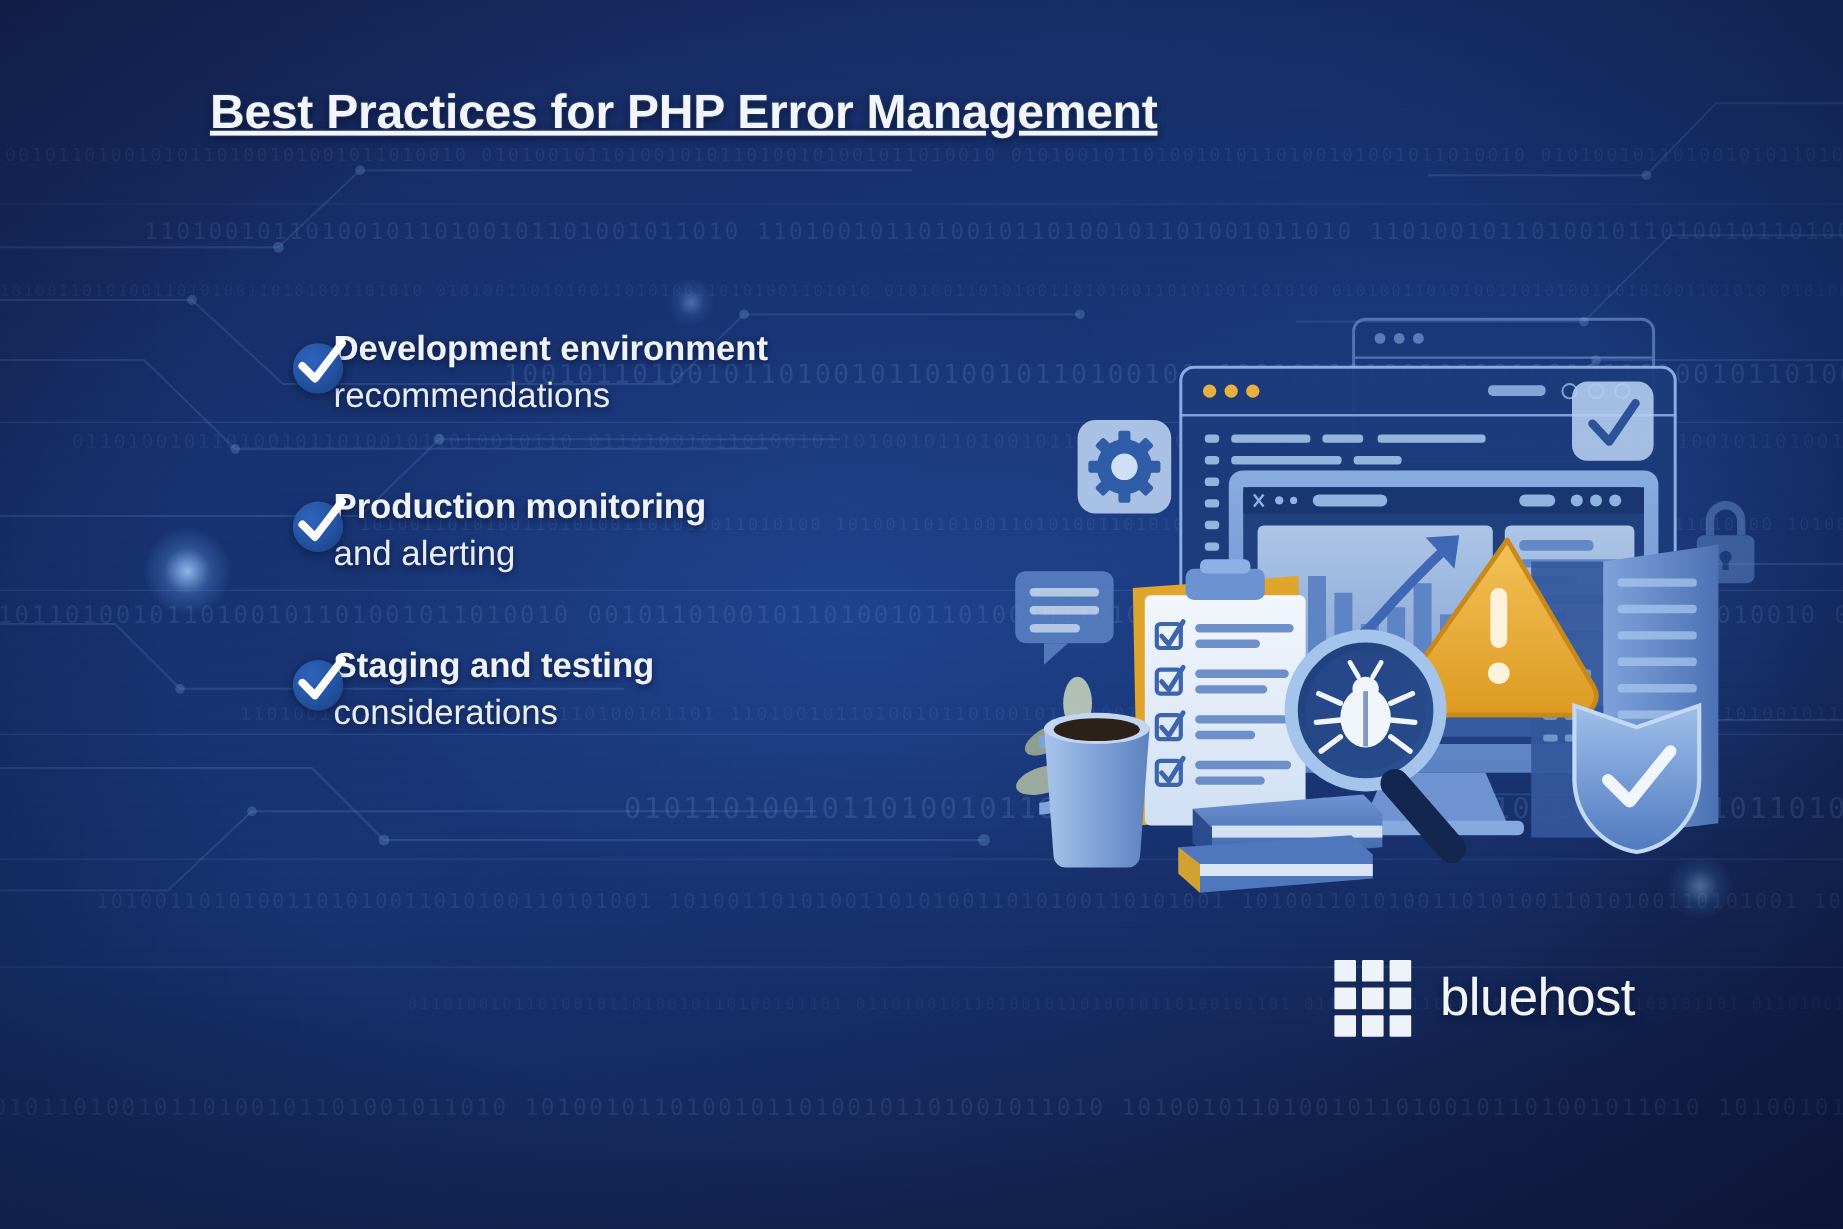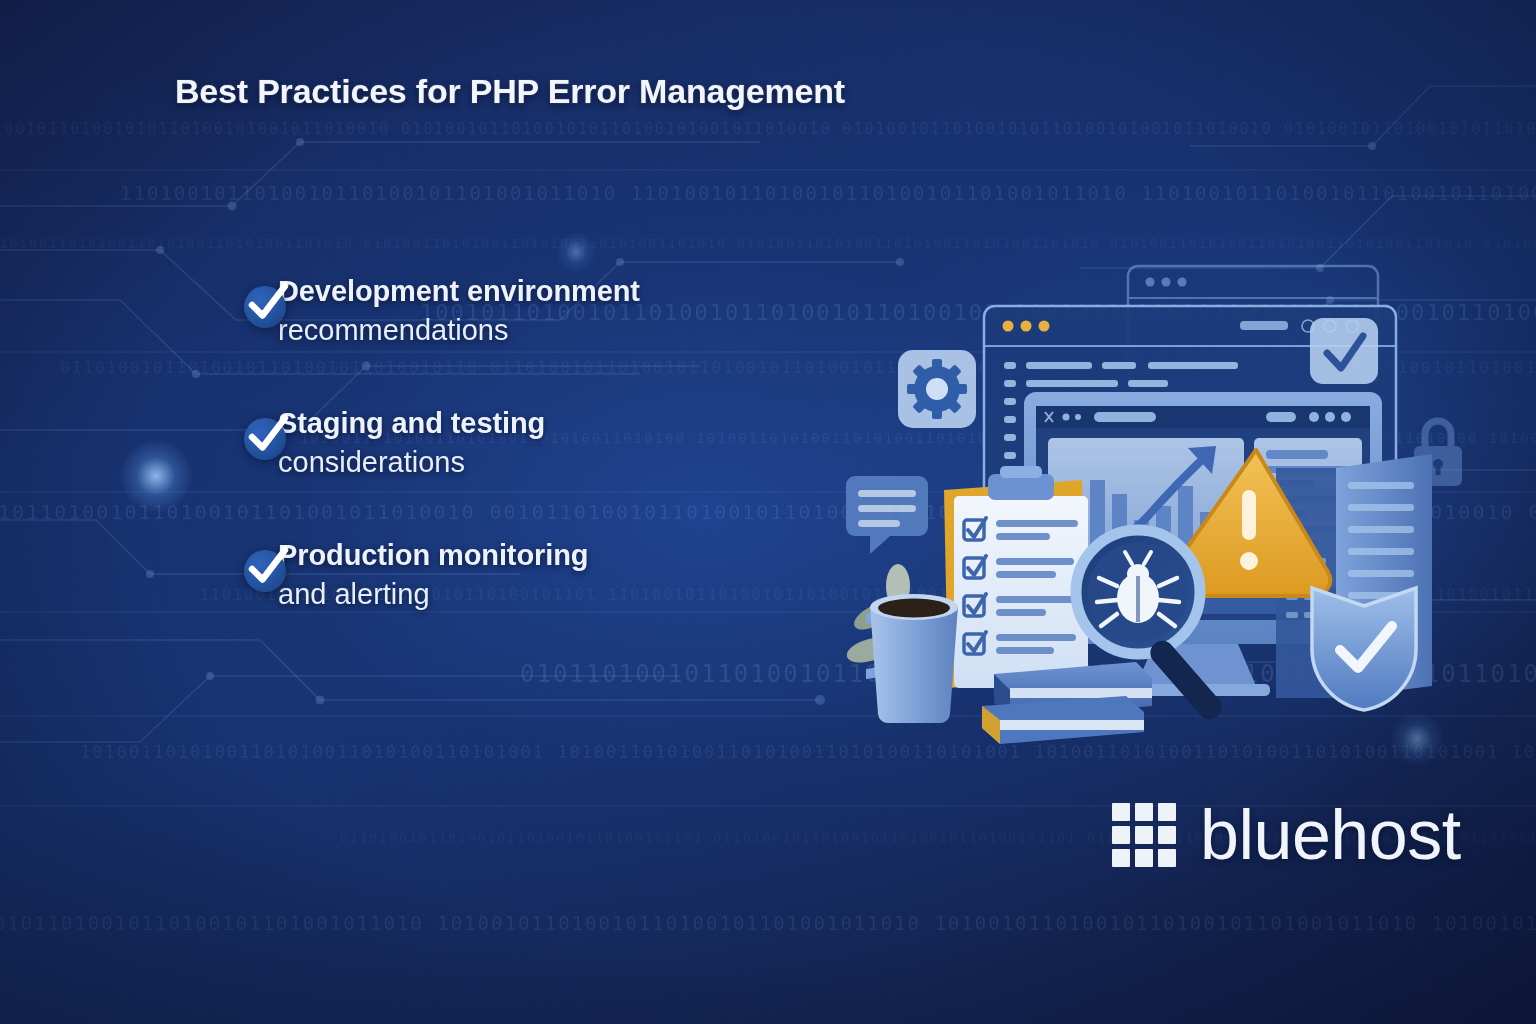--- a/index.html
+++ b/index.html
@@ -52,26 +52,27 @@
   .glow-dot {
     position:absolute;
     border-radius:50%;
     background:radial-gradient(circle, rgba(160,205,255,0.85) 0%, rgba(90,150,230,0.30) 38%, rgba(40,90,180,0) 72%);
   }
 
   
   #title {
     position:absolute;
     left:175px; top:72px;
-    font-size:34px;
+    font-size:40px;
     font-weight:bold;
     color:#f2f5fb;
     letter-spacing:-0.2px;
     text-shadow:0 2px 7px rgba(4,12,36,0.75), 0 0 2px rgba(210,228,255,0.35);
     white-space:nowrap;
+    text-decoration:underline;
   }
 
   
   #bullets {
     position:absolute;
     left:238px; top:272px;
     width:620px;
   }
   .bullet { position:relative; min-height:118px; }
   .bullet + .bullet { margin-top:14px; }
@@ -107,21 +108,21 @@
     display:flex; align-items:center; gap:24px;
   }
   .logo-grid {
     display:grid;
     grid-template-columns:repeat(3, 18px);
     grid-template-rows:repeat(3, 18px);
     gap:5px;
   }
   .logo-grid i { display:block; background:#eef2f9; border-radius:1px; }
   .logo-word {
-    font-size:70px;
+    font-size:44px;
     font-weight:normal;
     color:#f1f5fb;
     letter-spacing:-0.5px;
     line-height:1;
     text-shadow:0 2px 7px rgba(5,14,40,0.6);
   }
 
   
   #illus { position:absolute; left:836px; top:258px; width:672px; height:486px; }
   #illus svg { display:block; width:100%; height:100%; overflow:visible; }
@@ -216,35 +217,35 @@
     </div>
 
     <div class="bullet">
       <span class="check-badge">
         <span class="disc"></span>
         <svg width="46" height="46" viewBox="0 0 46 46">
           <path d="M8 23 L18.5 33.5 L41 4" fill="none" stroke="#ffffff" stroke-width="6.5" stroke-linecap="round" stroke-linejoin="round"></path>
         </svg>
       </span>
       <div class="bullet-text">
-        <span class="bt-strong">Staging and testing</span>
-        <span class="bt-rest">considerations</span>
+        <span class="bt-strong">Production monitoring</span>
+        <span class="bt-rest">and alerting</span>
       </div>
     </div>
 
     <div class="bullet">
       <span class="check-badge">
         <span class="disc"></span>
         <svg width="46" height="46" viewBox="0 0 46 46">
           <path d="M8 23 L18.5 33.5 L41 4" fill="none" stroke="#ffffff" stroke-width="6.5" stroke-linecap="round" stroke-linejoin="round"></path>
         </svg>
       </span>
       <div class="bullet-text">
-        <span class="bt-strong">Production monitoring</span>
-        <span class="bt-rest">and alerting</span>
+        <span class="bt-strong">Staging and testing</span>
+        <span class="bt-rest">considerations</span>
       </div>
     </div>
 
   </div>
 
   <div id="logo">
     <span class="logo-grid">
       <i></i>
         <i></i>
         <i></i>

